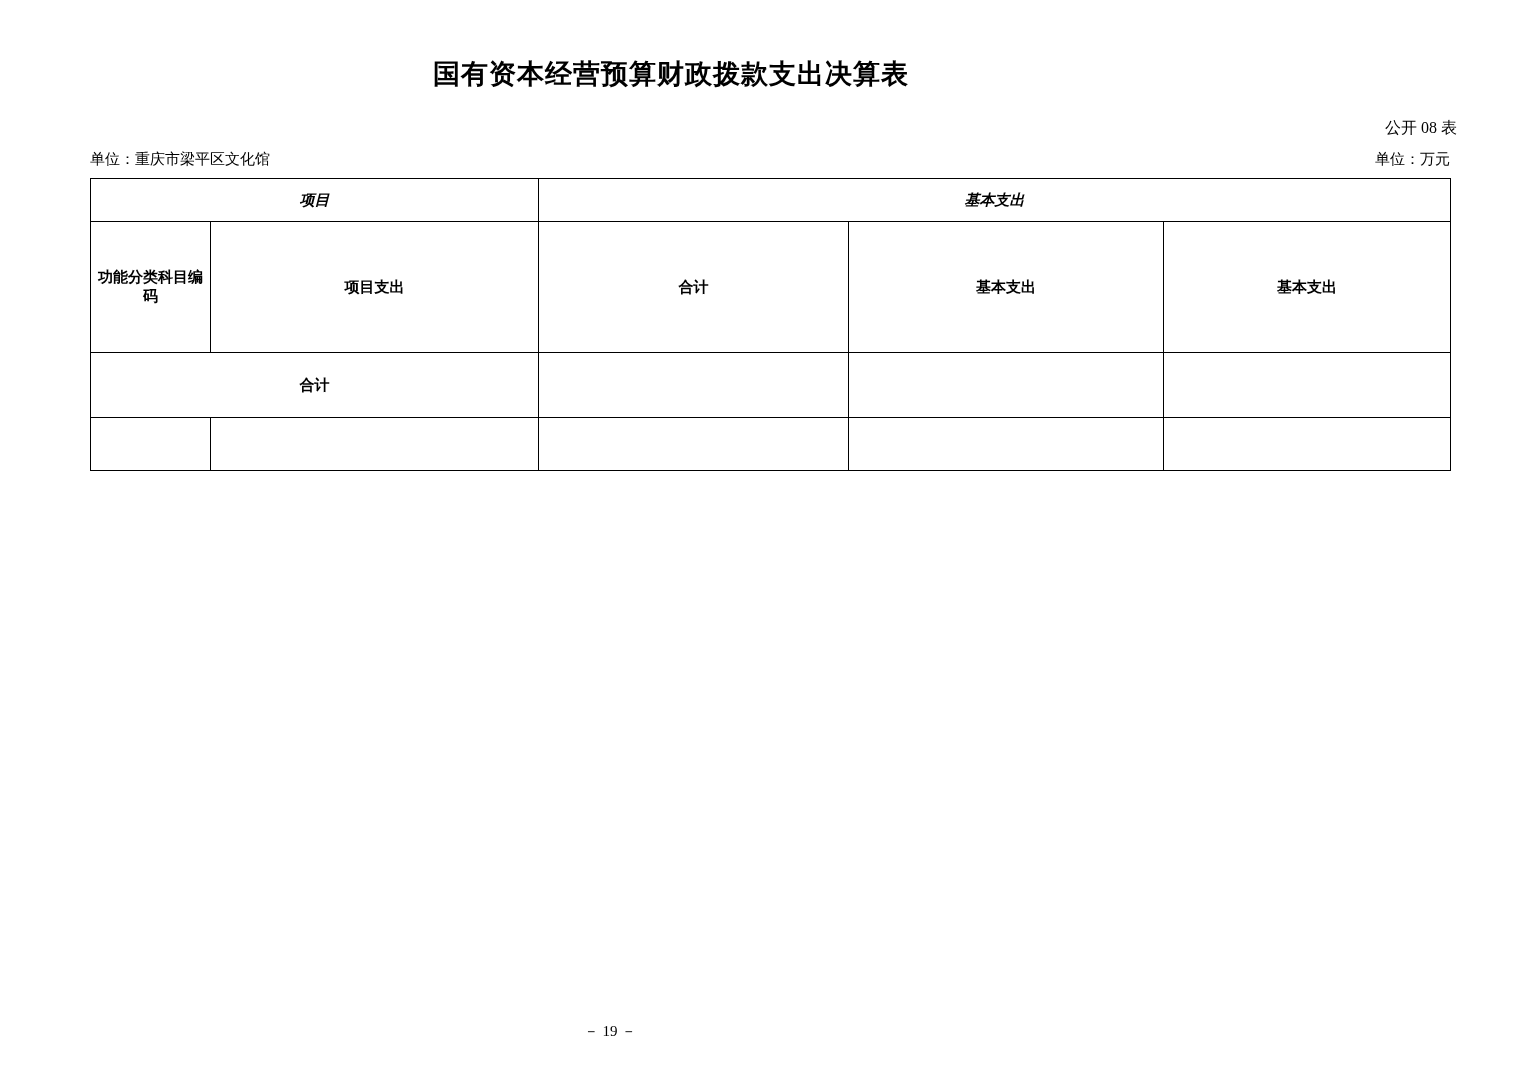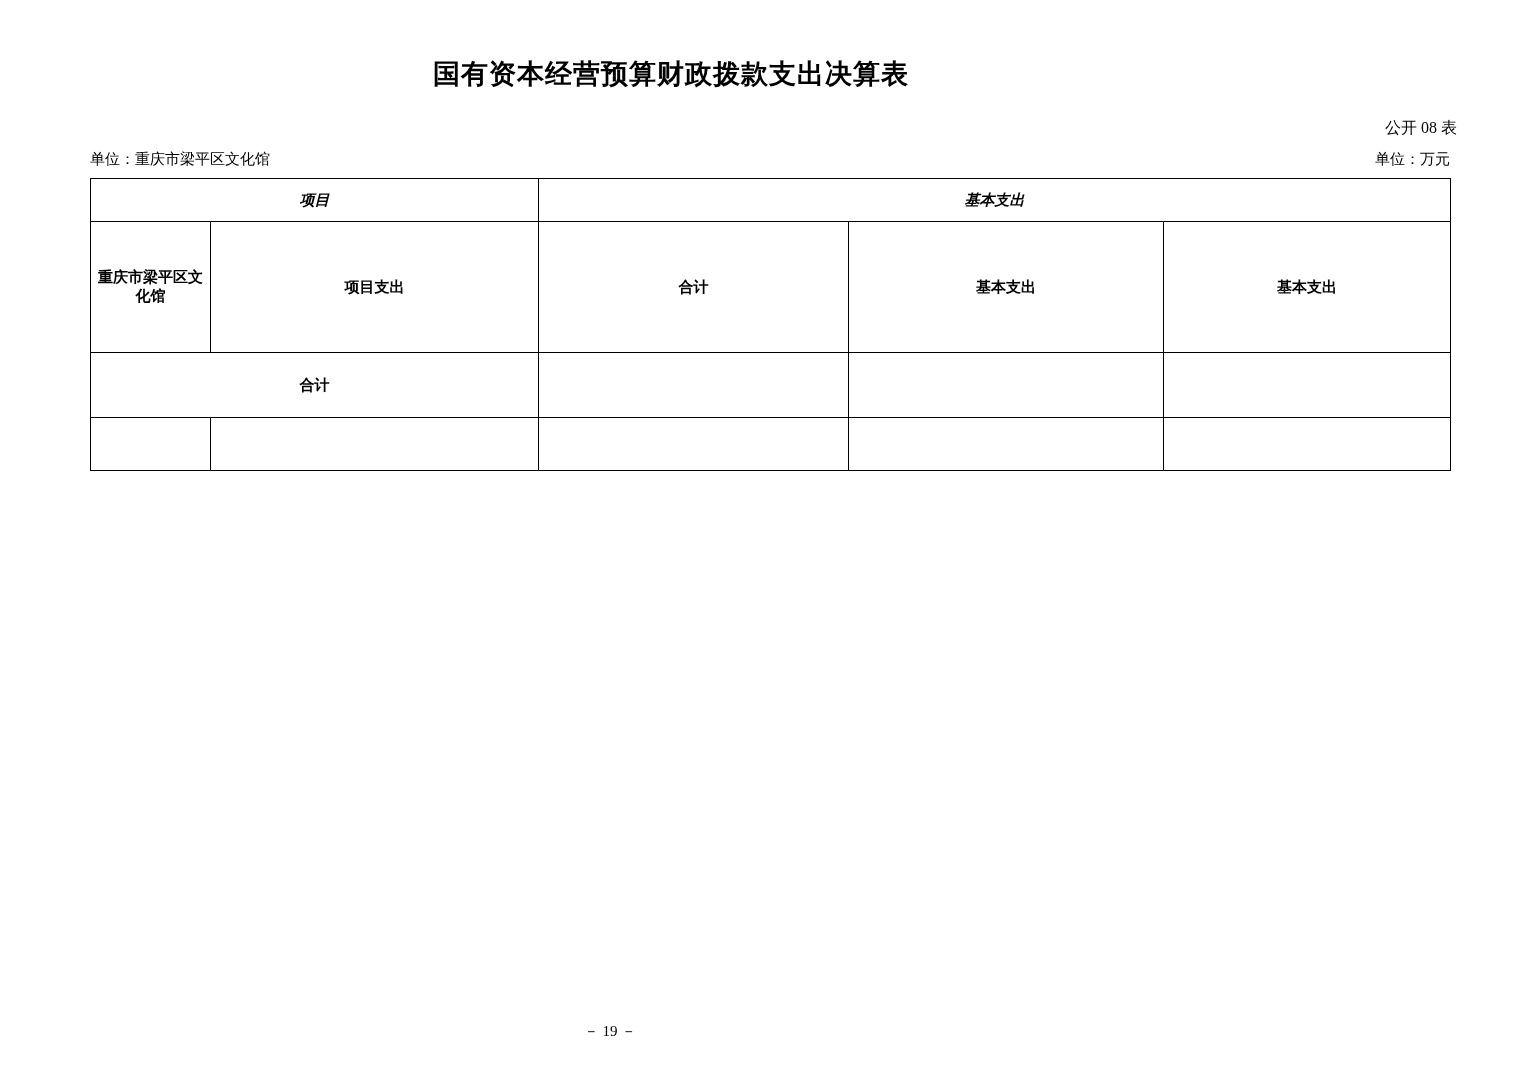--- a/index.html
+++ b/index.html
@@ -116,21 +116,21 @@
       <col class="col3">
       <col class="col4">
       <col class="col5">
     </colgroup>
     <tbody>
       <tr>
         <td class="hdr-项目" colspan="2">项目</td>
         <td class="hdr-项目" colspan="3">基本支出</td>
       </tr>
       <tr>
-        <td class="sub-hdr">重庆市梁平区文化馆</td>
+        <td class="sub-hdr">功能分类科目编码</td>
         <td class="sub-hdr">项目支出</td>
         <td class="sub-hdr">合计</td>
         <td class="sub-hdr">基本支出</td>
         <td class="sub-hdr">基本支出</td>
       </tr>
       <tr>
         <td class="total-row" colspan="2">合计</td>
         <td class="total-row"></td>
         <td class="total-row"></td>
         <td class="total-row"></td>

